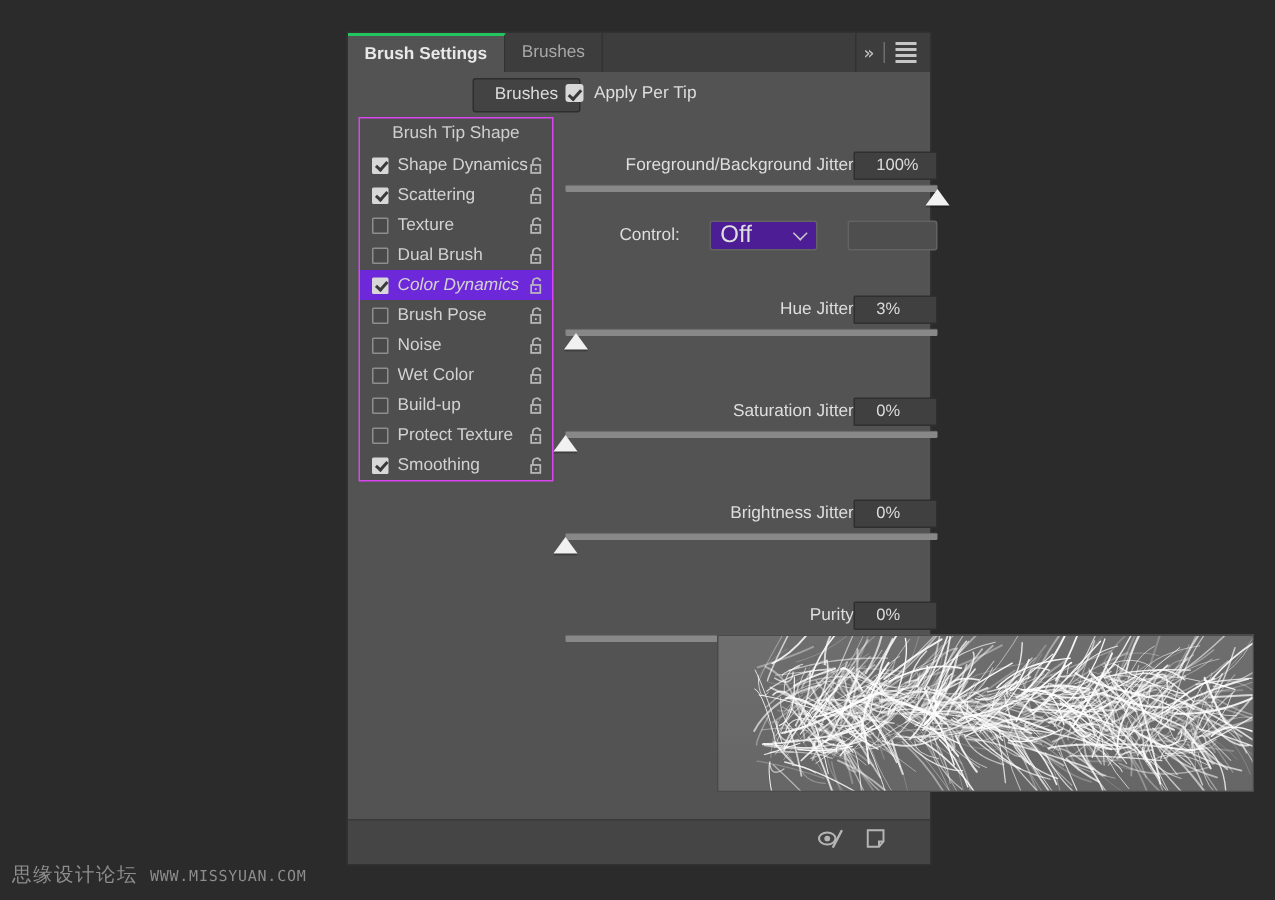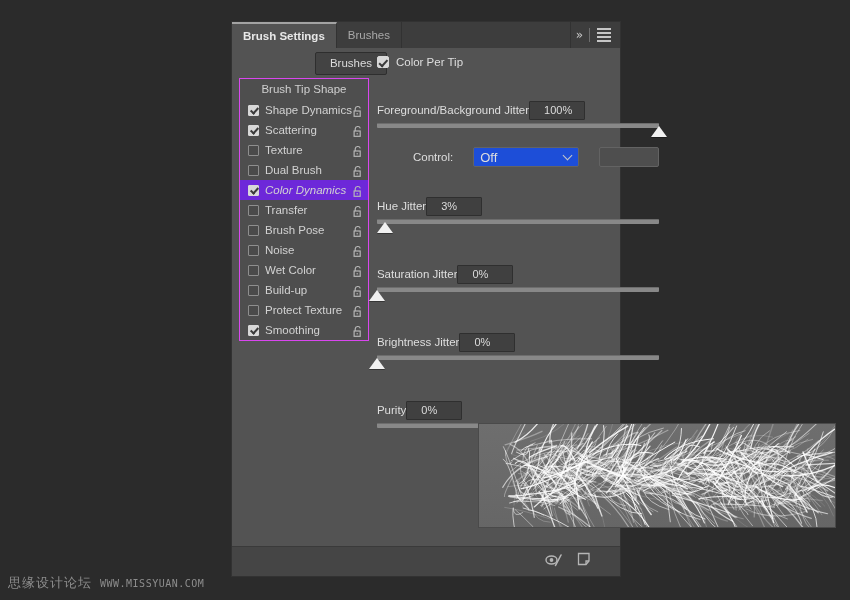--- a/index.html
+++ b/index.html
@@ -39,21 +39,21 @@
     font-size: 11.5px;
     color: #a8a8a8;
     border-right: 1px solid #323232;
     cursor: default;
     white-space: nowrap;
   }
   .tab.active {
     background: #535353;
     color: #e8e8e8;
     font-weight: bold;
-    border-top: 2px solid #a3a3a3;
+    border-top: 2px solid #22c55e;
   }
   #tabbar-spacer { flex: 1; border-right: 1px solid #323232; }
   #tab-tools {
     display: flex;
     align-items: center;
     gap: 7px;
     padding: 0 9px 0 5px;
   }
   .chev {
     color: #c6c6c6;
@@ -168,21 +168,21 @@
     width: 3px; height: 6.5px;
     border: solid #3a3a3a;
     border-width: 0 2px 2px 0;
     transform: rotate(42deg);
   }
   .apply-row .lbl { font-size: 11.5px; color: #dedede; }
 
   .field-row {
     display: flex;
     align-items: center;
-    justify-content: flex-start;
+    justify-content: flex-end;
     height: 22px;
     margin-top: 27px;
   }
   .field-row .name { font-size: 11.5px; color: #dedede; white-space: nowrap; }
   .valbox {
     width: 56px;
     height: 19px;
     background: #404040;
     border: 1px solid #2f2f2f;
     color: #dcdcdc;
@@ -223,27 +223,27 @@
   .control-row {
     display: flex;
     align-items: center;
     gap: 20px;
     height: 22px;
     margin: 6px 0 12px;
     padding-left: 36px;
   }
   .control-row .name { font-size: 11.5px; color: #dedede; }
   .select {
-    width: 106px; height: 20px;
-    background: #1d4ed8;
+    width: 72px; height: 20px;
+    background: #4c1d95;
     border: 1px solid #636363;
     border-radius: 2px;
     display: flex; align-items: center;
     padding: 0 6px;
-    font-size: 13px;
+    font-size: 16px;
     color: #dedede;
     position: relative;
     cursor: pointer;
   }
   .select .caret {
     position: absolute; right: 7px; top: 6px;
     width: 7px; height: 7px;
     border: solid #c8c8c8;
     border-width: 0 1.5px 1.5px 0;
     transform: rotate(45deg);
@@ -364,29 +364,20 @@
             <span class="lbl">Dual Brush</span>
             <span class="lock"><svg width="12" height="13" viewBox="0 0 12 13">
                 <path d="M3.2 6 V3.9 a2.6 2.6 0 0 1 5.1 -0.5" fill="none" stroke="#b9b9b9" stroke-width="1.15"></path>
                 <rect x="2.1" y="6" width="6.1" height="5.3" fill="none" stroke="#b9b9b9" stroke-width="1.15"></rect>
                 <rect x="4.6" y="8.1" width="1.2" height="1.3" fill="#b9b9b9"></rect>
               </svg></span>
           </div>
           <div class="list-row checked selected">
             <span class="cb"></span>
             <span class="lbl">Color Dynamics</span>
-            <span class="lock"><svg width="12" height="13" viewBox="0 0 12 13">
-                <path d="M3.2 6 V3.9 a2.6 2.6 0 0 1 5.1 -0.5" fill="none" stroke="#b9b9b9" stroke-width="1.15"></path>
-                <rect x="2.1" y="6" width="6.1" height="5.3" fill="none" stroke="#b9b9b9" stroke-width="1.15"></rect>
-                <rect x="4.6" y="8.1" width="1.2" height="1.3" fill="#b9b9b9"></rect>
-              </svg></span>
-          </div>
-          <div class="list-row">
-            <span class="cb"></span>
-            <span class="lbl">Transfer</span>
             <span class="lock"><svg width="12" height="13" viewBox="0 0 12 13">
                 <path d="M3.2 6 V3.9 a2.6 2.6 0 0 1 5.1 -0.5" fill="none" stroke="#b9b9b9" stroke-width="1.15"></path>
                 <rect x="2.1" y="6" width="6.1" height="5.3" fill="none" stroke="#b9b9b9" stroke-width="1.15"></rect>
                 <rect x="4.6" y="8.1" width="1.2" height="1.3" fill="#b9b9b9"></rect>
               </svg></span>
           </div>
           <div class="list-row">
             <span class="cb"></span>
             <span class="lbl">Brush Pose</span>
             <span class="lock"><svg width="12" height="13" viewBox="0 0 12 13">
@@ -440,21 +431,21 @@
                 <rect x="4.6" y="8.1" width="1.2" height="1.3" fill="#b9b9b9"></rect>
               </svg></span>
           </div>
         </div>
     </div>
 
     <div id="right-col">
 
       <div class="apply-row">
         <span class="cb2"></span>
-        <span class="lbl">Color Per Tip</span>
+        <span class="lbl">Apply Per Tip</span>
       </div>
 
       <div class="field-row">
         <span class="name">Foreground/Background Jitter</span>
         <span class="valbox">100%</span>
       </div>
       <div class="slider">
         <span class="track"></span>
         <span class="thumb" id="thumb-fgbg" style="left: 100%;"></span>
       </div>

